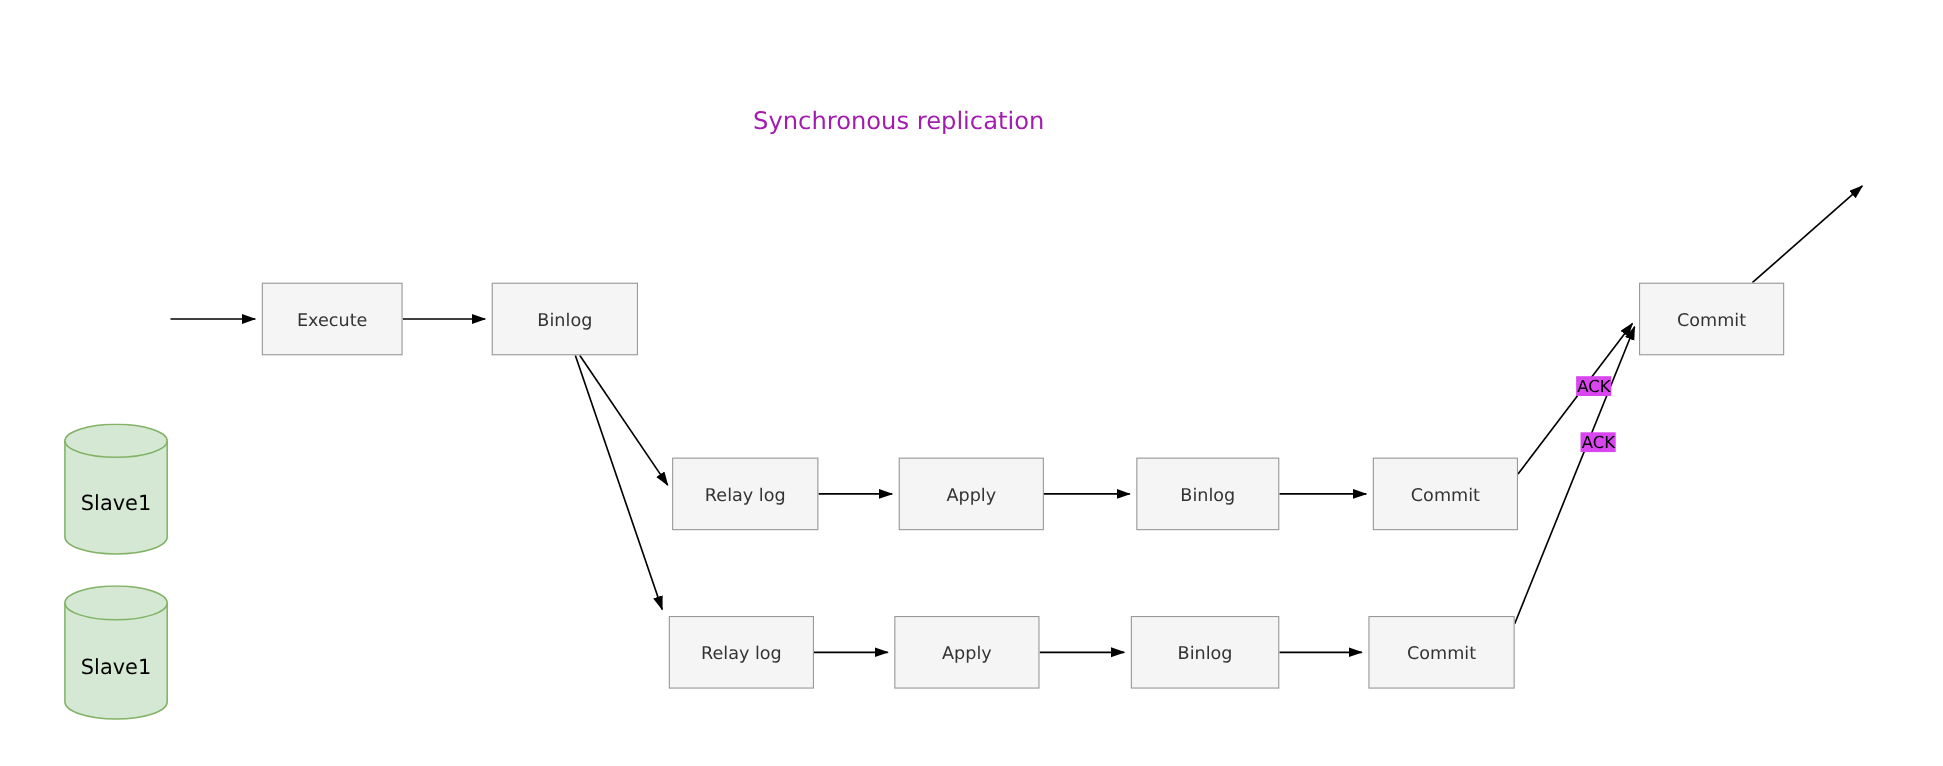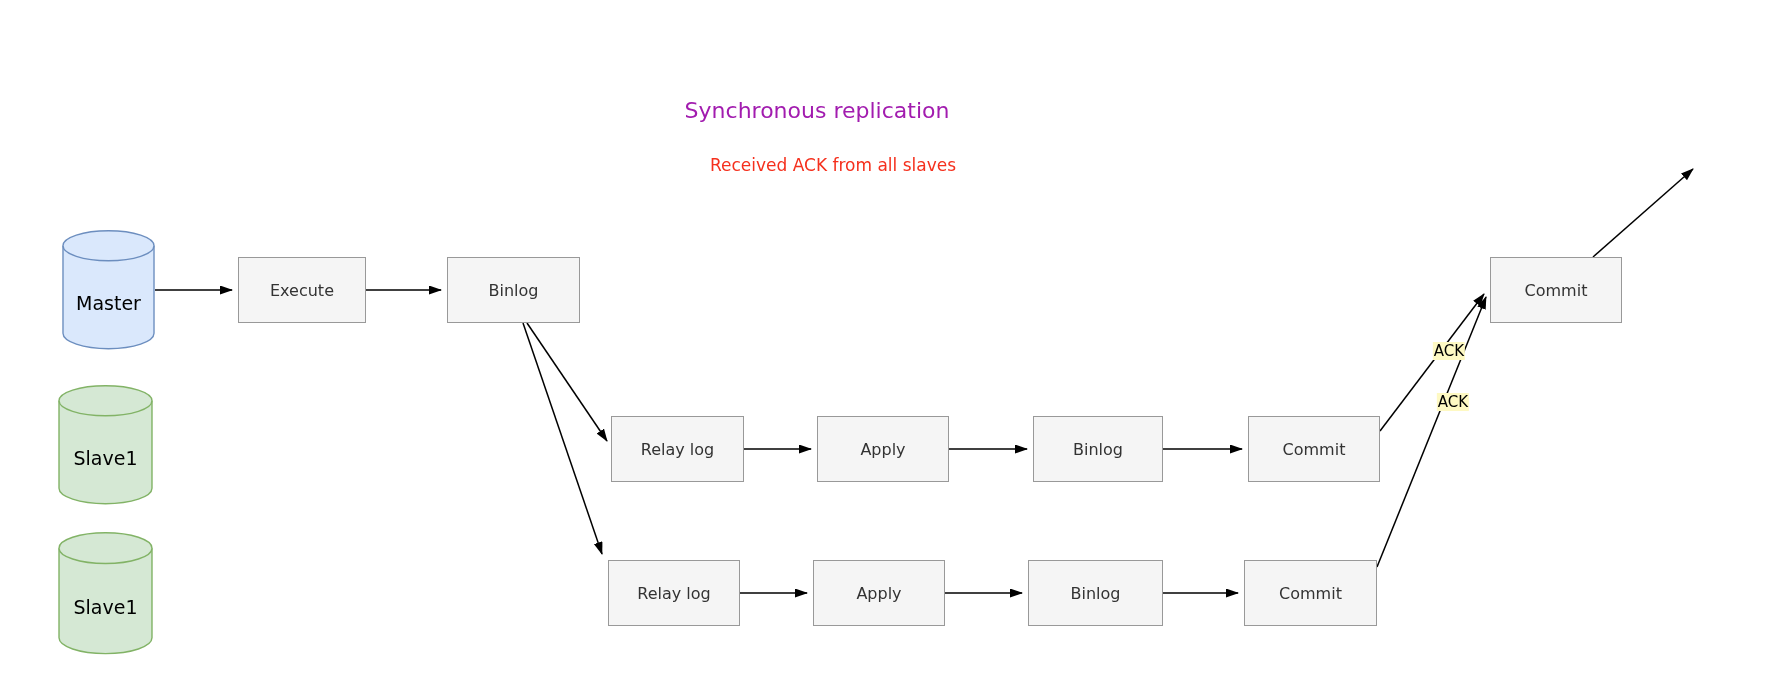--- a/index.html
+++ b/index.html
@@ -31,21 +31,21 @@
   .cyl svg{position:absolute;left:0;top:0;width:100%;height:100%;}
   .cyl .cyl-label{
     position:absolute;left:0;top:52%;width:100%;text-align:center;
     font-size:19px;color:#000;
   }
   .cyl-master path,.cyl-master ellipse{fill:#dae8fc;stroke:#6c8ebf;stroke-width:1.4;}
   .cyl-slave path,.cyl-slave ellipse{fill:#d5e8d4;stroke:#82b366;stroke-width:1.4;}
 
   .edge-label{
     position:absolute;transform:translateX(-50%);
-    font-size:15px;color:#000;white-space:nowrap;background:#fef9c3;padding:0 1px;
+    font-size:15px;color:#000;white-space:nowrap;background:#d946ef;padding:0 1px;
   }
 </style>
 </head>
 <body>
 
 <div class="canvas">
 
   <svg class="arrow-layer" width="1766" height="696" viewBox="0 0 1766 696">
     <defs>
       <marker id="arw" markerUnits="userSpaceOnUse" markerWidth="14" markerHeight="10" refX="12" refY="4.5" orient="auto">
@@ -61,29 +61,21 @@
     <line x1="1163" y1="449" x2="1242" y2="449" marker-end="url(#arw)"></line>
     <line x1="740" y1="593" x2="807" y2="593" marker-end="url(#arw)"></line>
     <line x1="945" y1="593" x2="1022" y2="593" marker-end="url(#arw)"></line>
     <line x1="1163" y1="593" x2="1238" y2="593" marker-end="url(#arw)"></line>
     <line x1="1380" y1="431" x2="1484" y2="294" marker-end="url(#arw)"></line>
     <line x1="1377" y1="567" x2="1486" y2="297" marker-end="url(#arw)"></line>
     <line x1="1593" y1="257" x2="1693" y2="169" marker-end="url(#arw)"></line>
   </svg>
 
   <div class="title">Synchronous replication</div>
-  <div class="subtitle">Received ACK from all slaves</div>
 
-  <div class="cyl cyl-master" style="left:62px;top:230px;width:93px;height:120px;">
-    <svg viewBox="0 0 94 122" preserveAspectRatio="none">
-      <path d="M1,16 L1,105 A45.5,15.5 0 0 0 93,105 L93,16"></path>
-      <ellipse cx="47" cy="16" rx="46" ry="15.2"></ellipse>
-    </svg>
-    <div class="cyl-label">Master</div>
-  </div>
 
   <div class="cyl cyl-slave" style="left:58px;top:385px;width:95px;height:120px;">
     <svg viewBox="0 0 94 122" preserveAspectRatio="none">
       <path d="M1,16 L1,105 A45.5,15.5 0 0 0 93,105 L93,16"></path>
       <ellipse cx="47" cy="16" rx="46" ry="15.2"></ellipse>
     </svg>
     <div class="cyl-label">Slave1</div>
   </div>
 
   <div class="cyl cyl-slave" style="left:58px;top:532px;width:95px;height:123px;">

